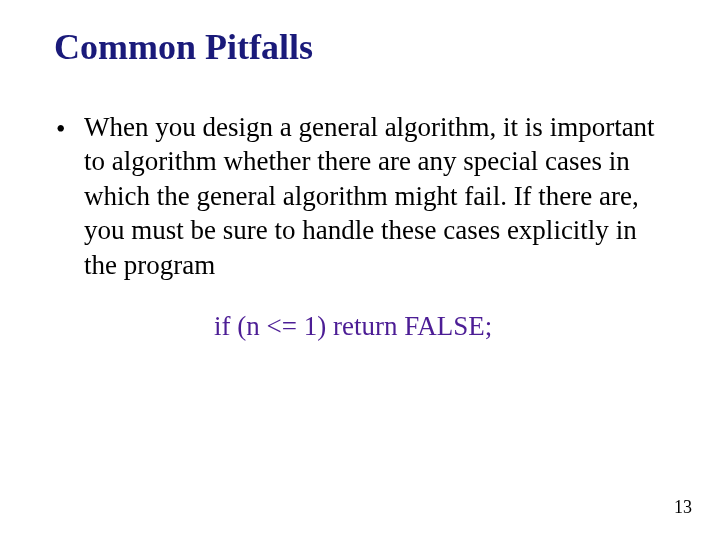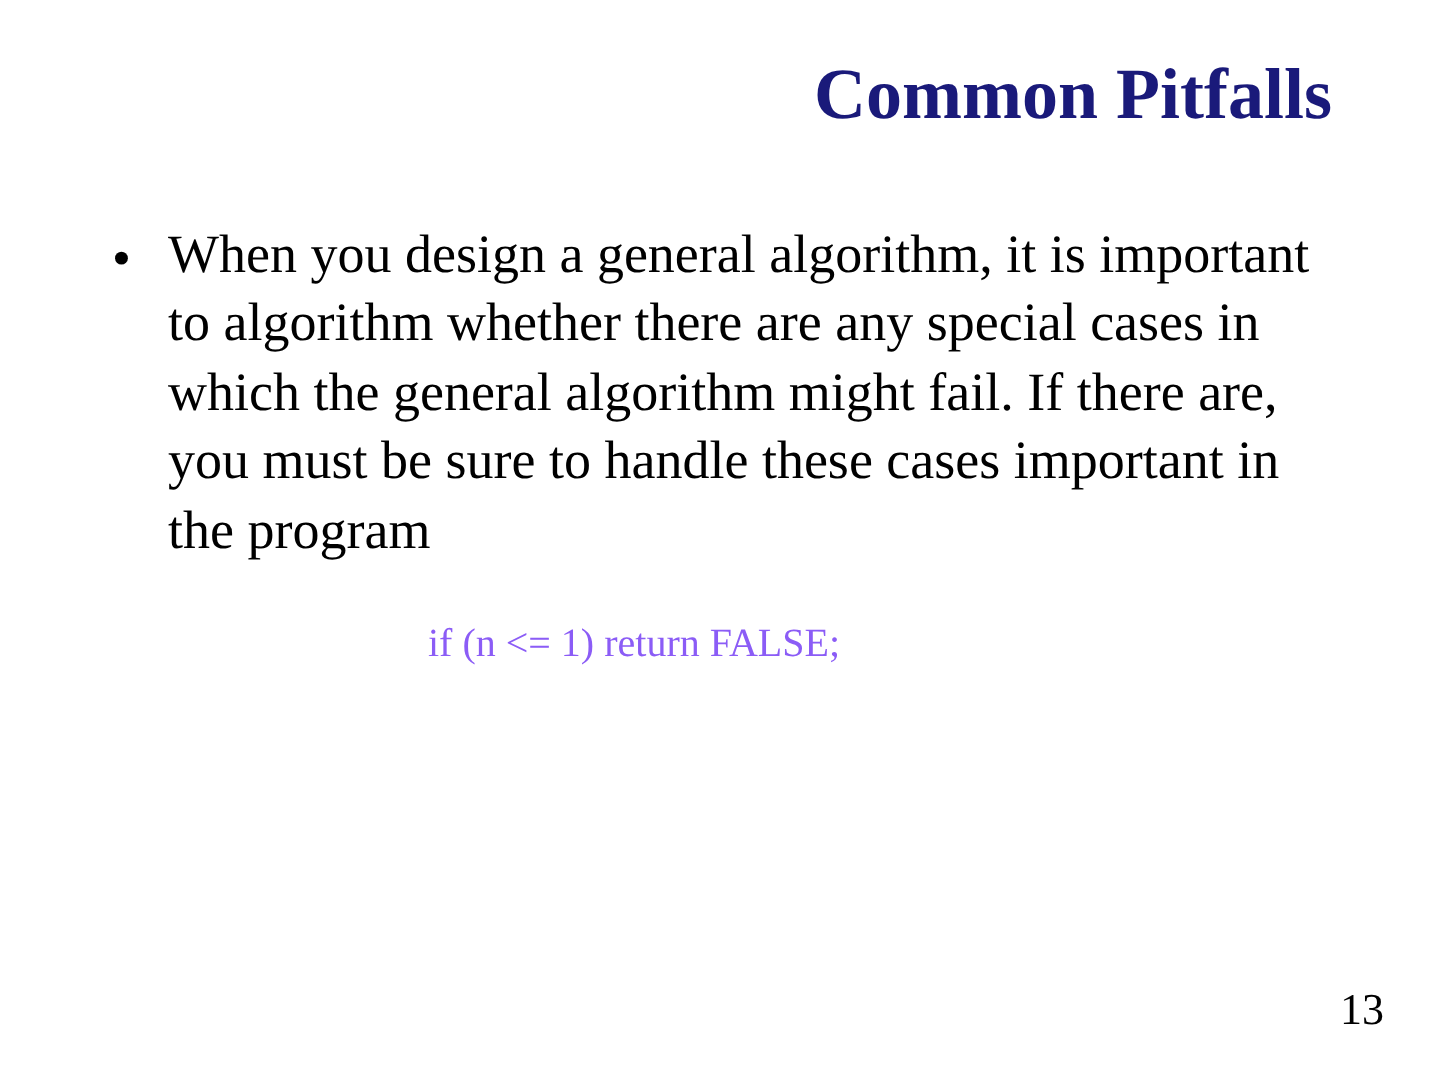--- a/index.html
+++ b/index.html
@@ -12,21 +12,21 @@
   }
   .slide {
     width: 720px;
     height: 540px;
     padding: 28px 54px 0 54px;
     position: relative;
   }
   .title {
     font-size: 36px;
     font-weight: bold;
-    text-align: right;
+    text-align: left;
     color: #1a1a7a;
     margin-bottom: 42px;
     line-height: 1.1;
   }
   .bullet-row {
     display: flex;
     align-items: flex-start;
     font-size: 27px;
     line-height: 1.28;
     color: #000;
@@ -38,42 +38,42 @@
     padding-left: 2px;
     padding-top: 2px;
   }
   .bullet-row .text {
     flex: 1;
   }
   .bullet-row .text .italic { }
   .code-block {
     margin-top: 28px;
     margin-left: 160px;
-    font-size: 20px;
+    font-size: 27px;
     line-height: 1.25;
-    color: #8b5cf6;
+    color: #4c1d95;
   }
   .page-num {
     position: absolute;
     right: 28px;
     bottom: 22px;
-    font-size: 22px;
+    font-size: 18px;
     color: #000;
   }
 </style>
 </head>
 <body>
 
 <div class="slide">
   <h1 class="title">Common Pitfalls</h1>
 
   <div class="bullet-row">
     <div class="dot">•</div>
     <div class="text">
-      <span>When you design a general algorithm, it is important to algorithm whether there are any </span><span class="italic">special cases</span><span> in which the general algorithm might fail. If there are, you must be sure to handle these cases </span><span class="italic">important</span><span> in the program</span>
+      <span>When you design a general algorithm, it is important to algorithm whether there are any </span><span class="italic">special cases</span><span> in which the general algorithm might fail. If there are, you must be sure to handle these cases </span><span class="italic">explicitly</span><span> in the program</span>
     </div>
   </div>
 
   <div class="code-block">
     <div>if (n &lt;= 1) return FALSE;</div>
   </div>
 
   <div class="page-num">13</div>
 </div>
 

